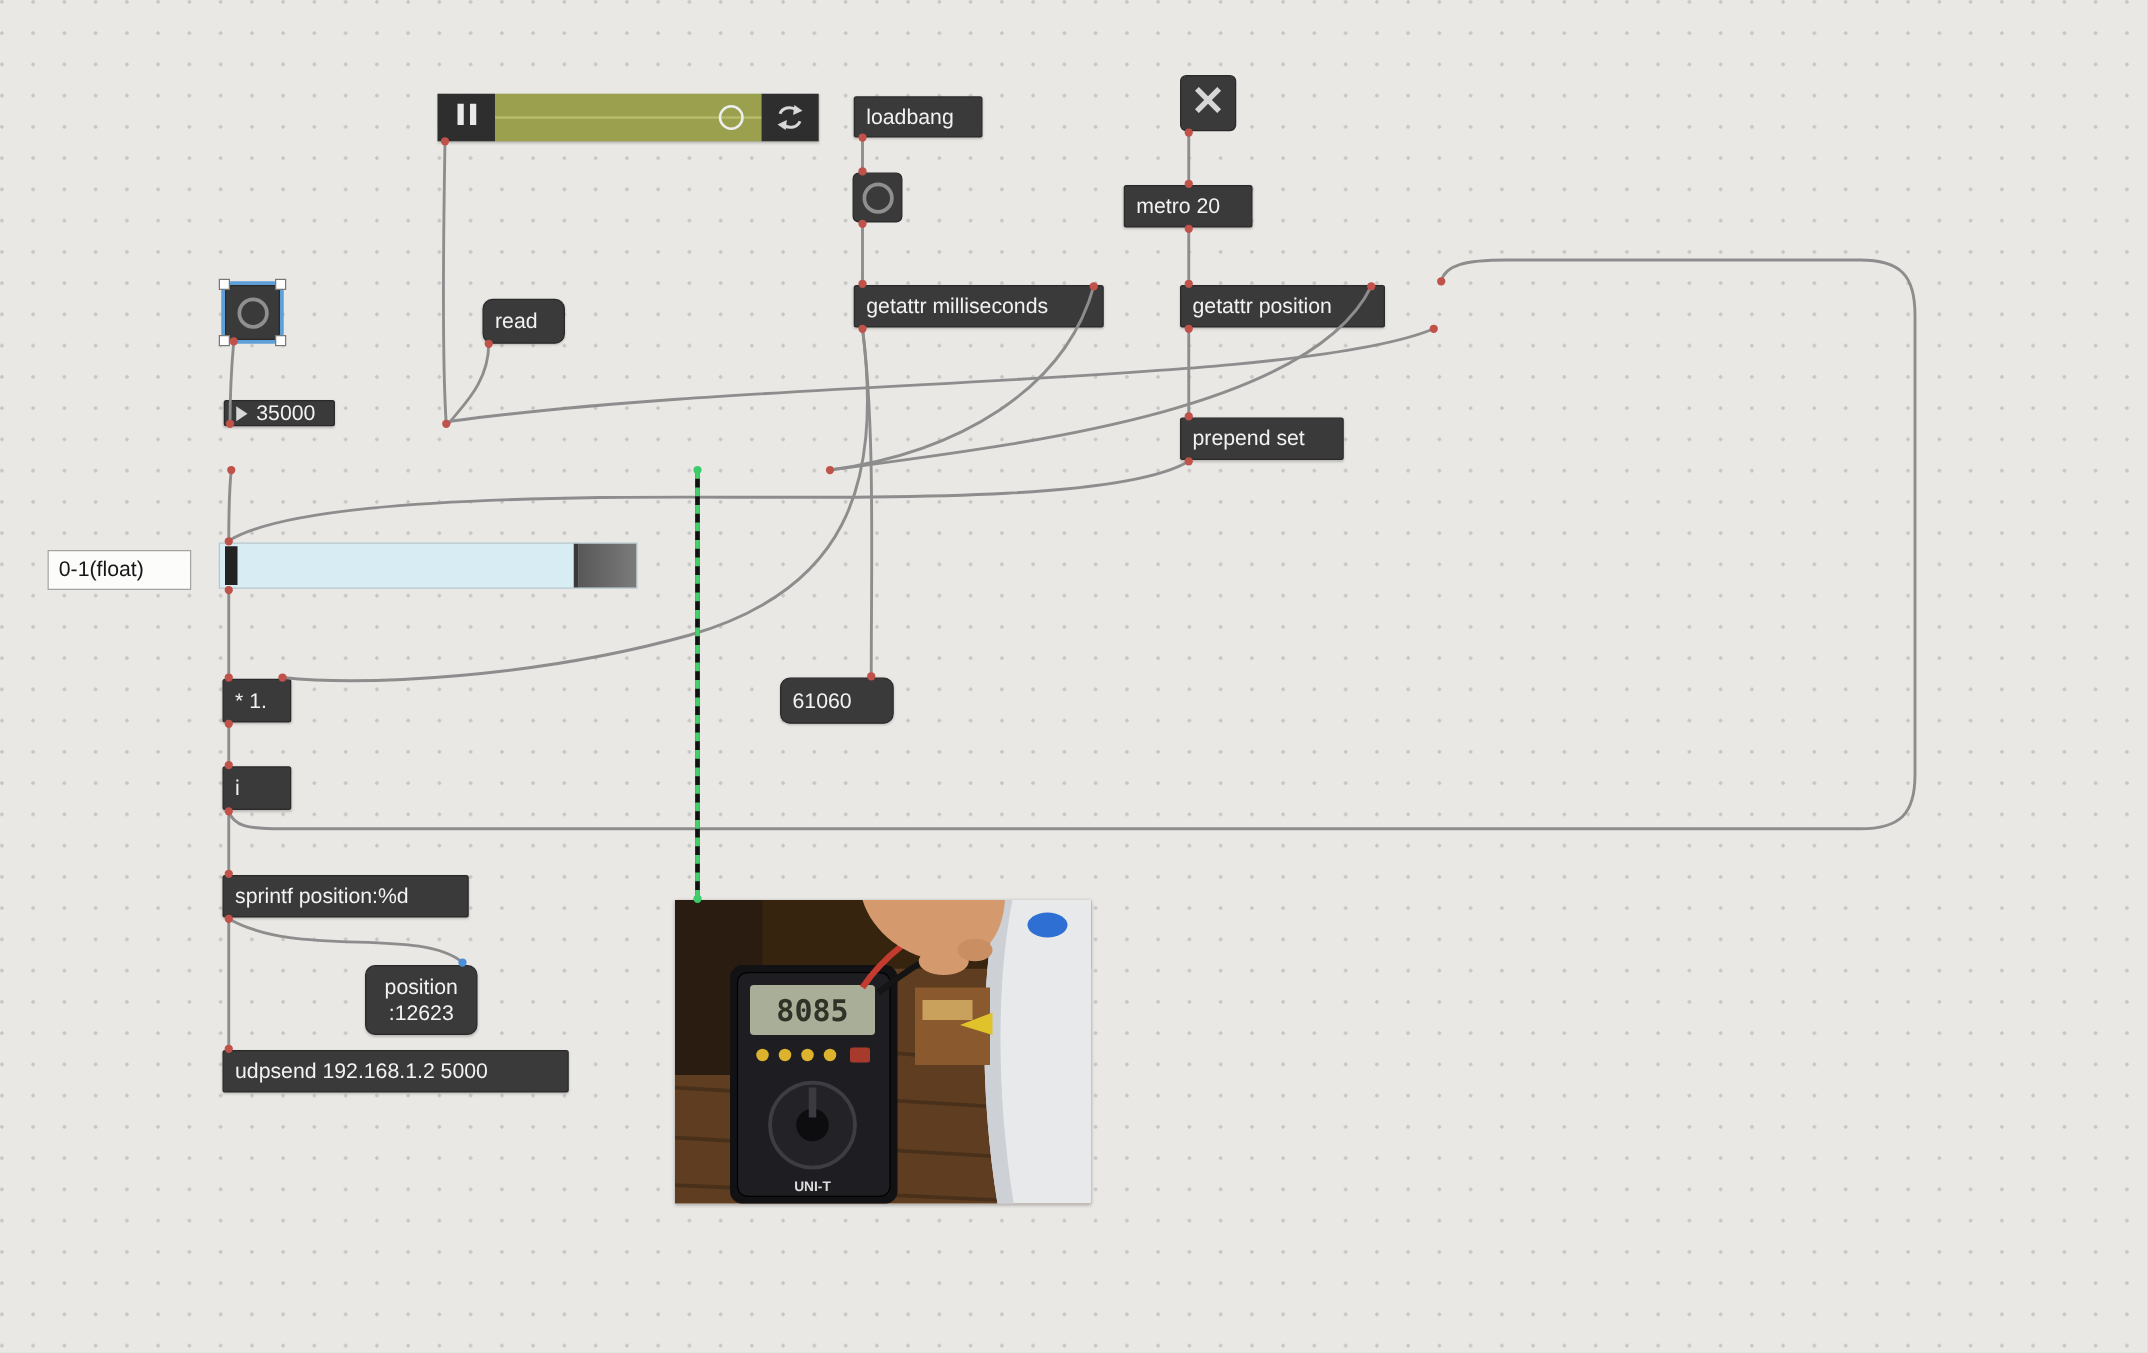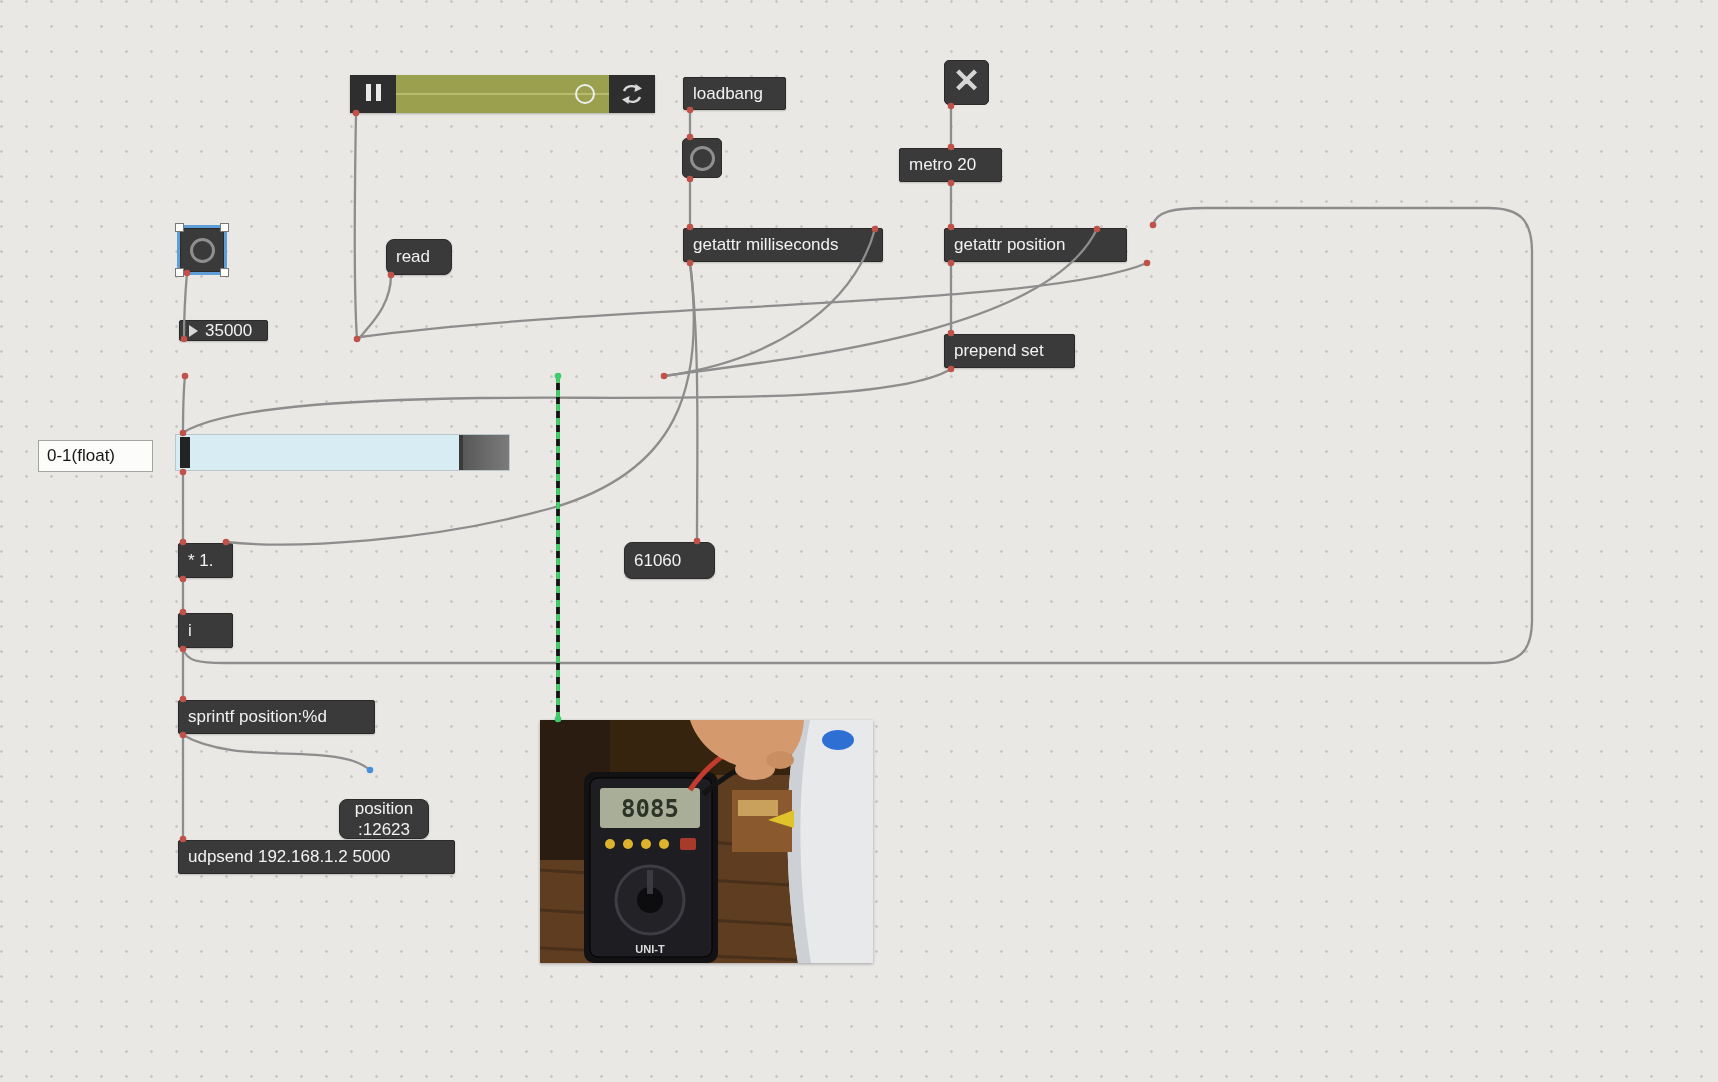--- a/index.html
+++ b/index.html
@@ -107,21 +107,21 @@
     <div class="handle" style="left:-6px; top:-6px;"></div>
     <div class="handle" style="right:-6px; top:-6px;"></div>
     <div class="handle" style="left:-6px; bottom:-6px;"></div>
     <div class="handle" style="right:-6px; bottom:-6px;"></div>
   </div>
 
   <div class="obj" style="left:683px; top:228px; width:200px; height:34px;">
     <span>getattr milliseconds</span>
   </div>
 
-  <div class="obj" style="left:944px; top:228px; width:183px; height:34px;">
+  <div class="obj" style="left:944px; top:228px; width:164px; height:34px;">
     <span>getattr position</span>
   </div>
 
 
   <div class="obj msg" style="left:386px; top:239px; width:66px; height:36px;">
     <span>read</span>
   </div>
 
   <div class="obj" style="left:179px; top:320px; width:89px; height:21px;">
     <i class="tri-right"></i>
@@ -152,21 +152,21 @@
   </div>
 
   <div class="obj" style="left:178px; top:613px; width:55px; height:35px;">
     <span>i</span>
   </div>
 
   <div class="obj" style="left:178px; top:700px; width:197px; height:34px;">
     <span>sprintf position:%d</span>
   </div>
 
-  <div class="obj msg twoline" style="left:292px; top:799px; width:90px; height:40px;margin-left:47px;">
+  <div class="obj msg twoline" style="left:292px; top:772px; width:90px; height:56px;">
     <span>position</span>
     <span>:12623</span>
   </div>
 
   <div class="obj" style="left:178px; top:840px; width:277px; height:34px;">
     <span>udpsend 192.168.1.2 5000</span>
   </div>
 
   <div class="video" style="left:540px; top:720px; width:333px; height:243px;">
     <svg width="333" height="243" viewBox="0 0 333 243">

